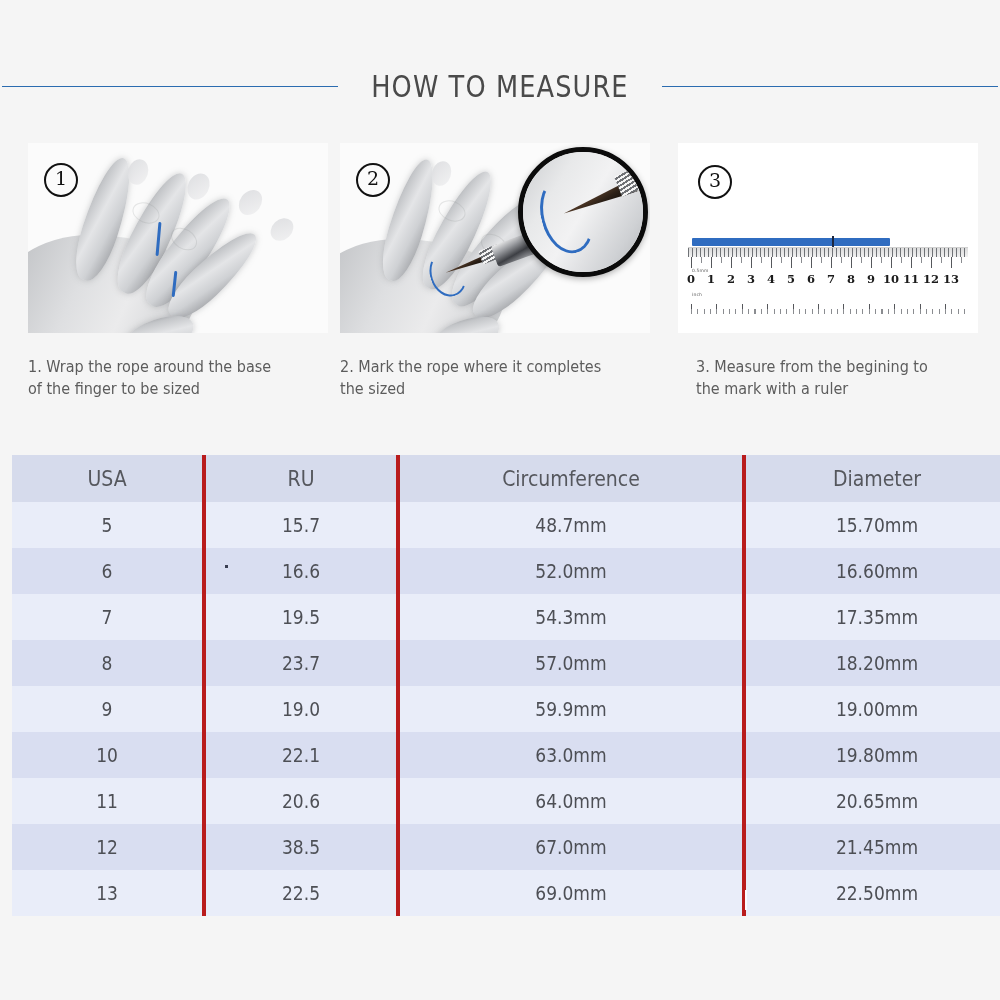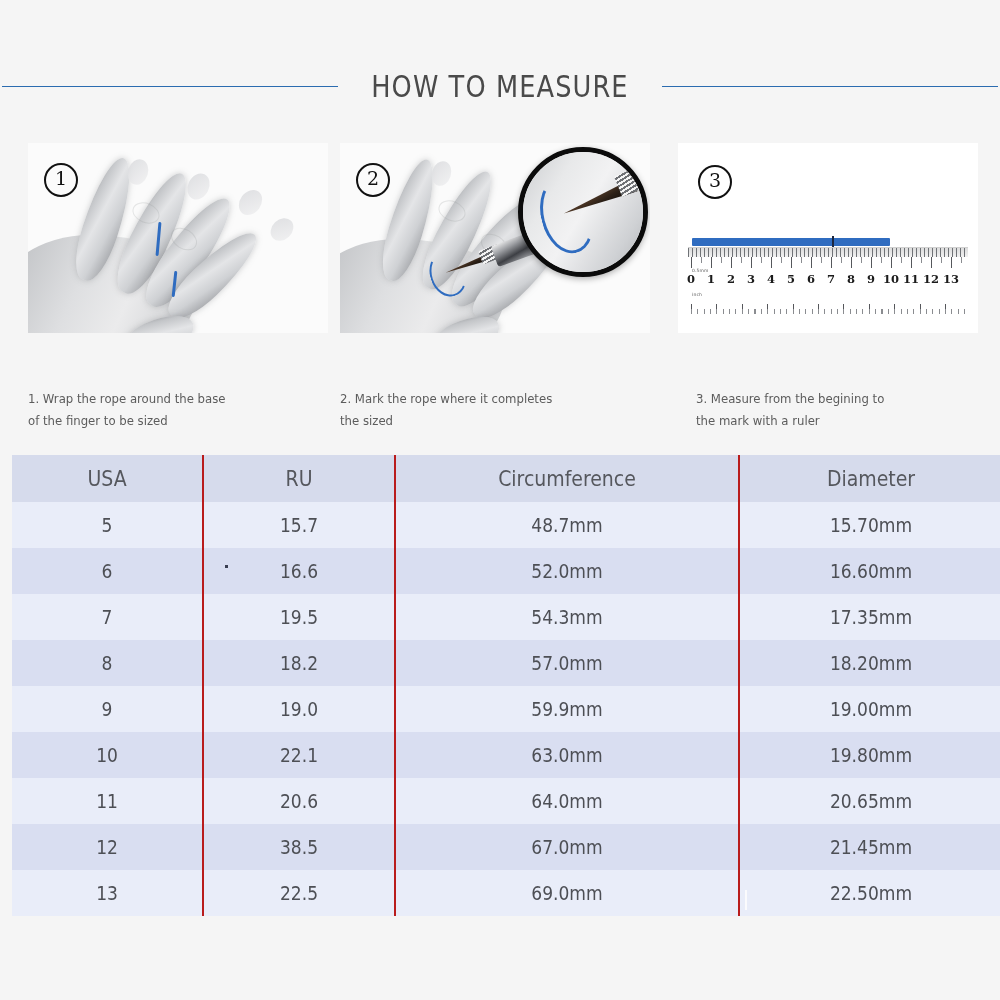--- a/index.html
+++ b/index.html
@@ -75,25 +75,24 @@
     font-family: "DejaVu Serif", "Liberation Serif", serif;
     font-size: 19px;
     line-height: 27px;
     text-align: center;
     z-index: 9;
     background: transparent;
   }
   .step-caption {
     position: absolute;
     font-family: "DejaVu Sans Condensed", "Liberation Sans", sans-serif;
-    font-size: 13px;
+    font-size: 16px;
     line-height: 22px;
     color: #5c5c5c;
     width: 310px;
-    margin-top: 32px;
   }
 
   
   .hand-stage {
     position: absolute;
     inset: 0;
     background: #fbfbfb;
   }
   .finger {
     position: absolute;
@@ -201,21 +200,21 @@
     position: absolute;
     left: 12px;
     top: 455px;
     width: 976px;
     border-collapse: collapse;
     table-layout: fixed;
   }
   .size-table th,
   .size-table td {
     border: none;
-    border-right: 2px solid #b91c1c;
+    border-right: 4px solid #b91c1c;
     text-align: center;
     font-family: "DejaVu Sans Condensed", "Liberation Sans", sans-serif;
     font-weight: 400;
     color: #4d4f55;
   }
   .size-table th:last-child,
   .size-table td:last-child { border-right: none; }
   .size-table thead th {
     background: #d6dbec;
     height: 45px;
@@ -403,21 +402,21 @@
       <td>16.60mm</td>
     </tr>
     <tr>
       <td>7</td>
       <td>19.5</td>
       <td>54.3mm</td>
       <td>17.35mm</td>
     </tr>
     <tr>
       <td>8</td>
-      <td>18.2</td>
+      <td>23.7</td>
       <td>57.0mm</td>
       <td>18.20mm</td>
     </tr>
     <tr>
       <td>9</td>
       <td>19.0</td>
       <td>59.9mm</td>
       <td>19.00mm</td>
     </tr>
     <tr>

